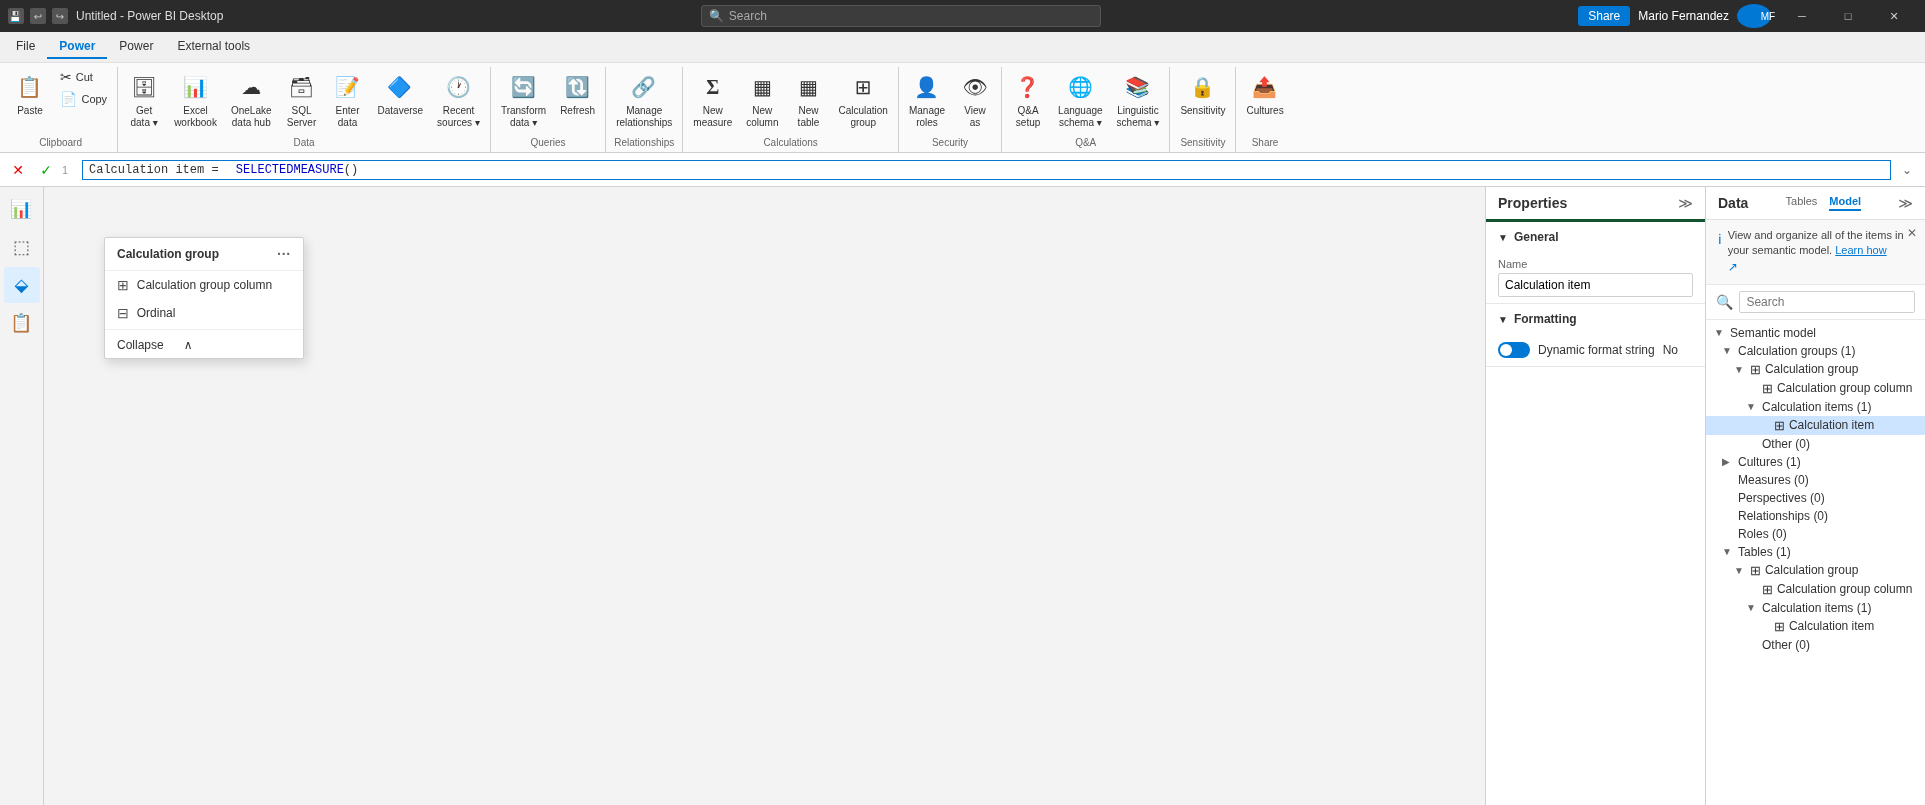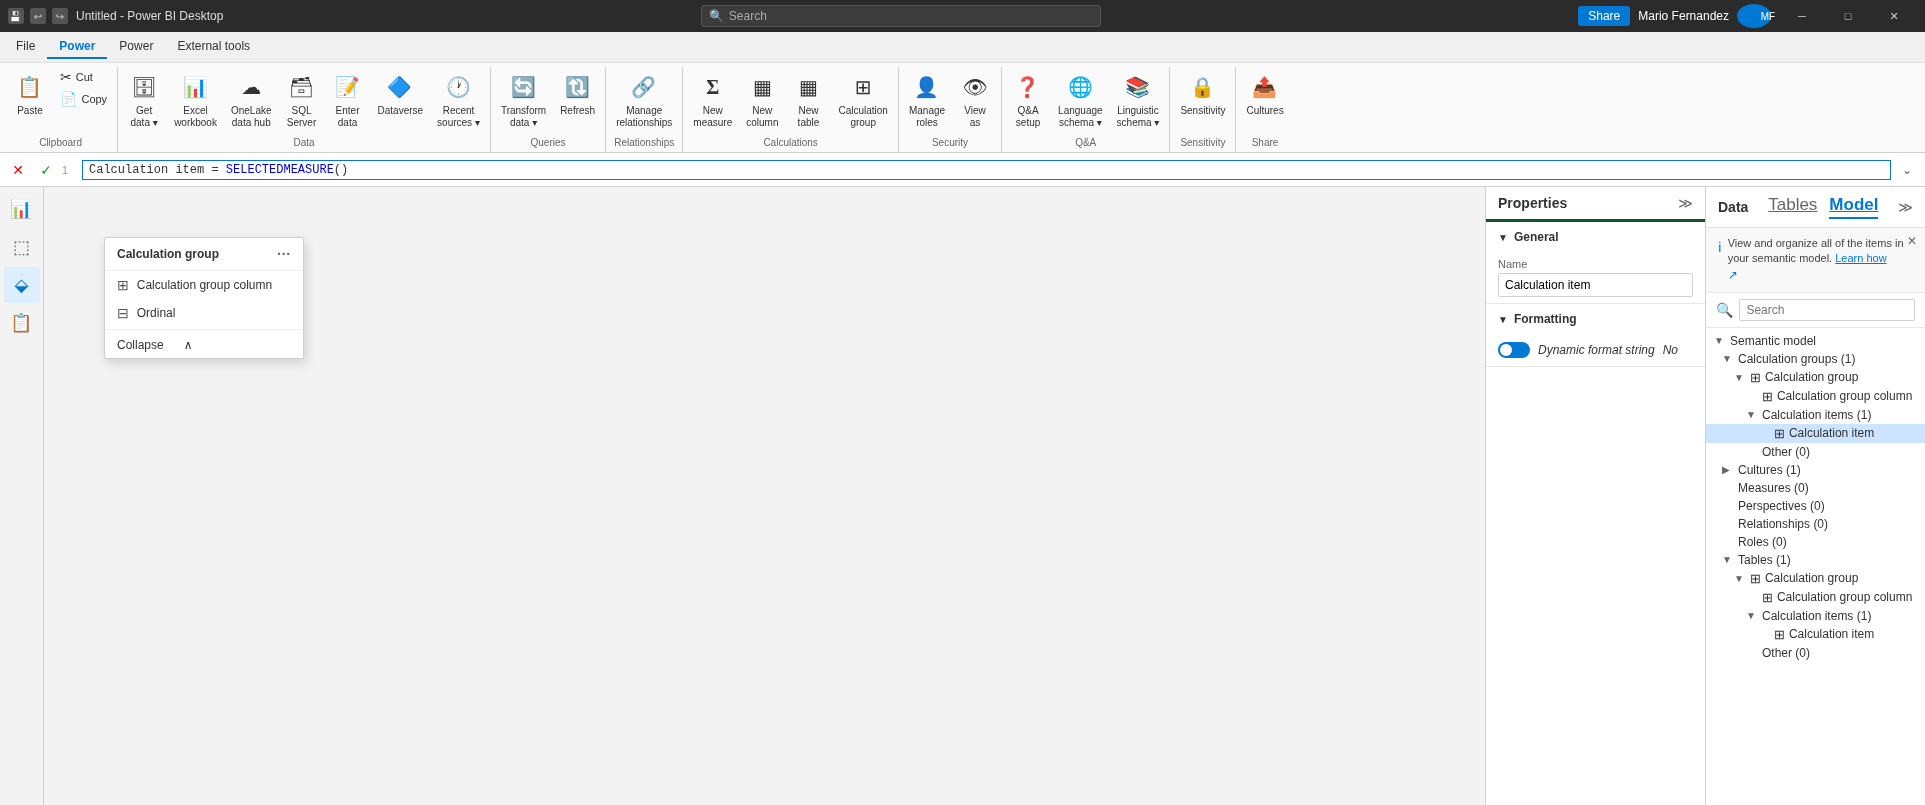--- a/index.html
+++ b/index.html
@@ -295,21 +295,20 @@
       border: 1px solid #d0d0d0;
       padding: 4px 6px;
       font-size: 12px;
       border-radius: 2px;
     }
     .panel-toggle {
       display: flex;
       align-items: center;
       gap: 8px;
       padding: 8px 12px;
-      font-style: italic;
     }
     .toggle-track {
       width: 32px;
       height: 16px;
       background: #0078d4;
       border-radius: 8px;
       position: relative;
       cursor: pointer;
     }
     .toggle-thumb {
@@ -336,25 +335,24 @@
       align-items: center;
       justify-content: space-between;
       padding: 8px 12px;
       border-bottom: 1px solid #e0e0e0;
     }
     .data-panel-tabs {
       display: flex;
       gap: 12px;
     }
     .data-panel-tab {
-      font-size: 17px;
+      font-size: 11px;
       color: #666;
       cursor: pointer;
       padding-bottom: 2px;
-      text-decoration: underline;
     }
     .data-panel-tab.active {
       color: #0078d4;
       border-bottom: 2px solid #0078d4;
       font-weight: 600;
     }
     .data-panel-close { cursor: pointer; color: #666; font-size: 14px; }
     .data-panel-info {
       display: flex;
       align-items: flex-start;
@@ -600,21 +598,21 @@
       <div class="ribbon-group-label">Share</div>
     </div>
   </div>
 </div>
 
 <div class="formula-bar">
   <div class="formula-btn cancel">✕</div>
   <div class="formula-btn confirm">✓</div>
   <span class="formula-number">1</span>
   <div class="formula-input">
-    <span style="color:#333;">Calculation item = </span><span style="color:#0000cc;">SELECTEDMEASURE</span><span style="color:#333;">()</span>
+    <span style="color:#333;">Calculation item = </span><span style="color:#0000cc;margin-left:10px;">SELECTEDMEASURE</span><span style="color:#333;">()</span>
   </div>
   <div class="formula-expand">⌄</div>
 </div>
 
 <div class="main-layout">
 
   <div class="left-sidebar">
     <div class="sidebar-icon" title="Report">📊</div>
     <div class="sidebar-icon" title="Data">⬚</div>
     <div class="sidebar-icon active" title="Model">⬙</div>

